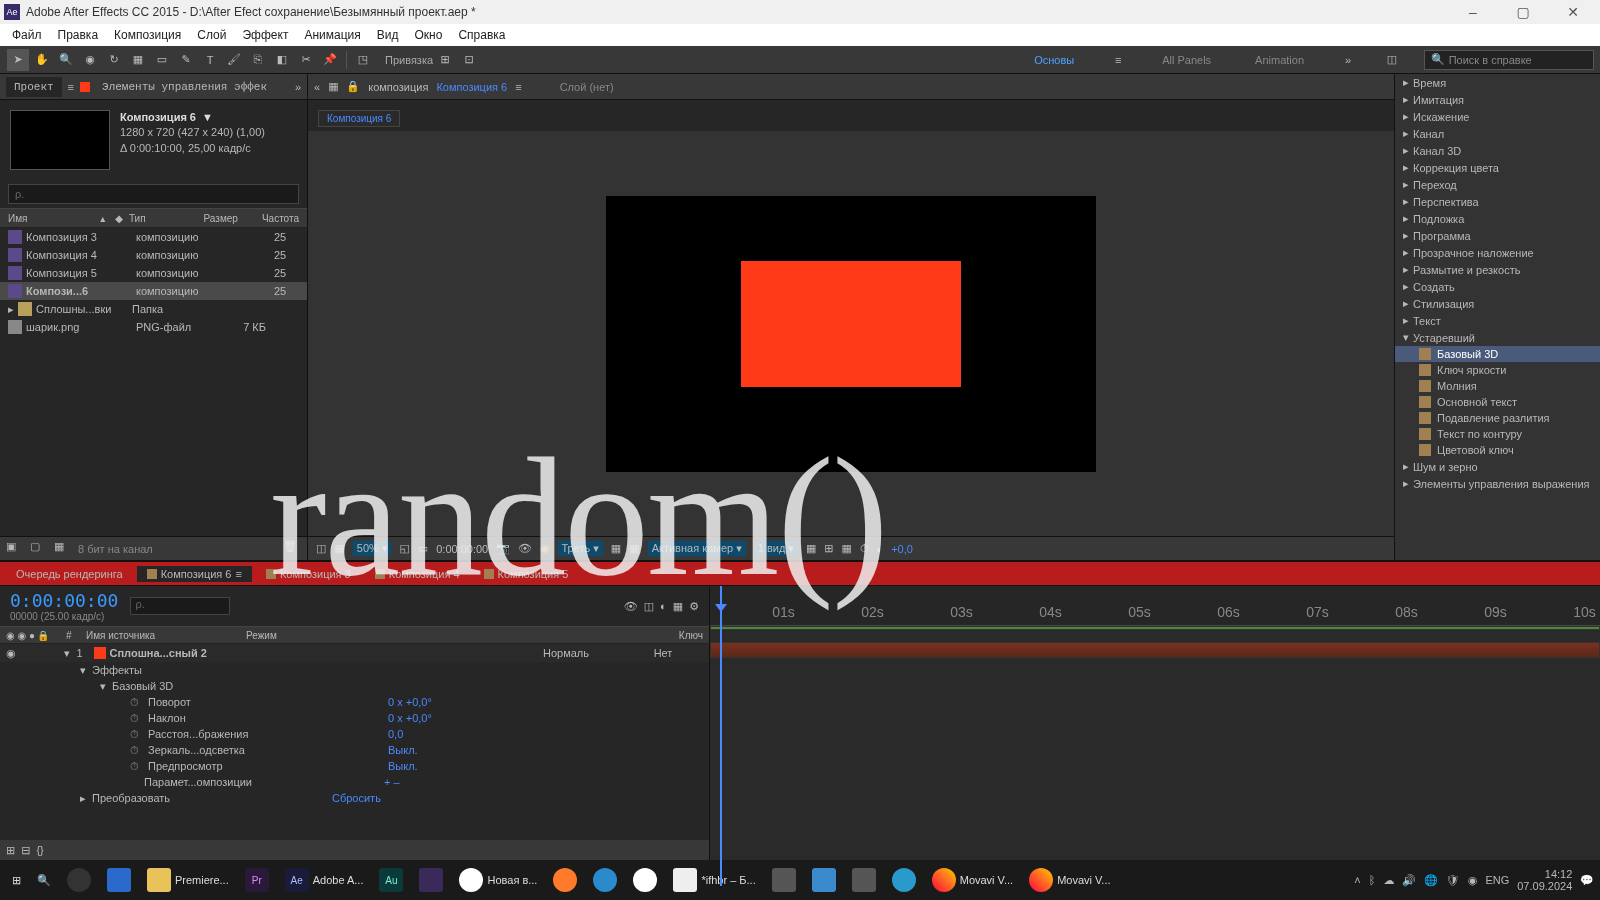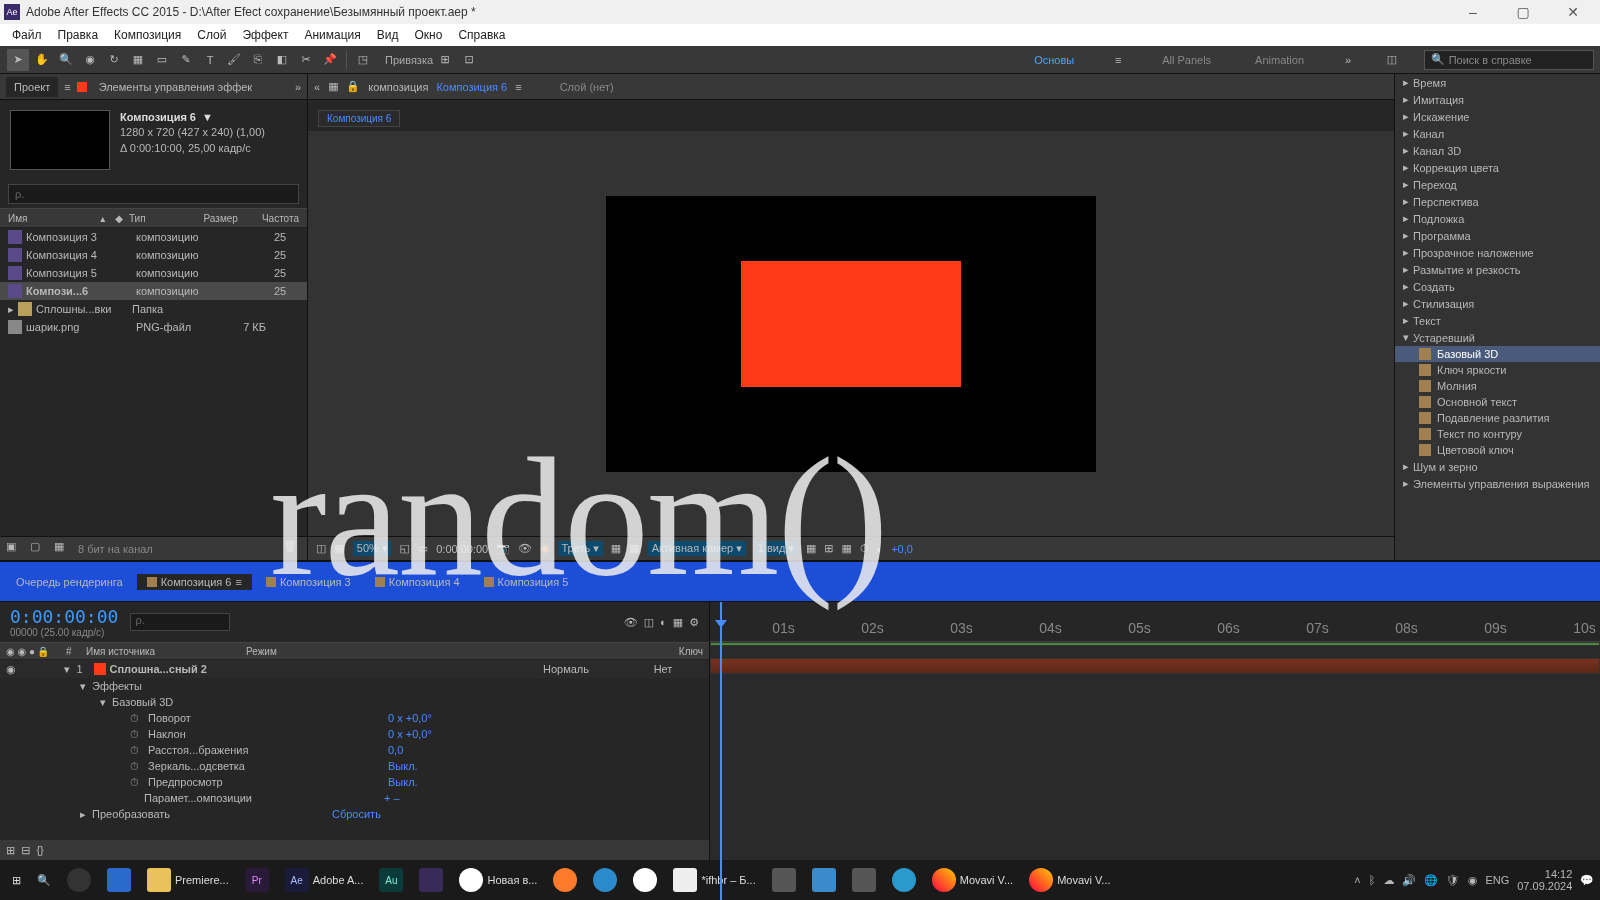--- a/index.html
+++ b/index.html
@@ -25,21 +25,21 @@
 .toolbar .ws-tab { padding: 4px 12px; color: #888; cursor: pointer; }
 .toolbar .ws-tab.active { color: #4da3ff; }
 .toolbar .search-box { background: #222; border: 1px solid #555; height: 20px; width: 170px; display: flex; align-items: center; padding: 0 6px; }
 
 
 .main { display: flex; height: calc(100% - 24px - 22px - 28px - 300px - 40px); }
 
 
 .project-panel { width: 308px; background: #262626; border-right: 1px solid #111; display: flex; flex-direction: column; }
 .panel-tabs { height: 26px; display: flex; align-items: center; background: #383838; border-bottom: 1px solid #111; padding: 0 6px; }
-.panel-tab { padding: 4px 8px; cursor: pointer; }
+.panel-tab { padding: 4px 8px; cursor: pointer; font-family: Liberation Mono, monospace; }
 .panel-tab.active { background: #262626; }
 .comp-info { padding: 10px; display: flex; gap: 10px; }
 .comp-thumb { width: 100px; height: 60px; background: #000; border: 1px solid #555; }
 .comp-details { flex: 1; font-size: 11px; line-height: 1.4; }
 .comp-name-row { display: flex; align-items: center; gap: 6px; font-weight: bold; color: #ddd; }
 .proj-search { margin: 4px 8px; background: #1a1a1a; border: 1px solid #444; height: 20px; padding: 0 6px; display: flex; align-items: center; }
 .proj-headers { display: flex; background: #383838; height: 20px; align-items: center; padding: 0 8px; font-size: 10px; border-top: 1px solid #444; border-bottom: 1px solid #222; }
 .proj-col-name { width: 110px; }
 .proj-col-type { width: 80px; }
 .proj-col-size { width: 50px; text-align: right; }
@@ -66,21 +66,21 @@
 
 .effects-panel { width: 206px; background: #333; border-left: 1px solid #111; overflow-y: hidden; }
 .eff-row { padding: 2px 8px; cursor: pointer; display: flex; align-items: center; }
 .eff-row .arrow { width: 10px; display: inline-block; }
 .eff-subrow { padding: 2px 8px 2px 24px; cursor: pointer; display: flex; align-items: center; gap: 6px; }
 .eff-subrow.selected { background: #4a5a7a; color: #fff; }
 .eff-subrow .preset-icon { width: 12px; height: 12px; background: #a08050; display: inline-block; }
 
 
 .timeline { height: 300px; background: #262626; border-top: 2px solid #111; display: flex; flex-direction: column; }
-.tl-tabs { height: 40px; background: #1d4ed8; display: flex; align-items: center; padding: 0 6px; gap: 4px; border-bottom: 1px solid #111; }
+.tl-tabs { height: 24px; background: #b91c1c; display: flex; align-items: center; padding: 0 6px; gap: 4px; border-bottom: 1px solid #111; }
 .tl-tab { padding: 2px 10px; cursor: pointer; display: flex; align-items: center; gap: 4px; }
 .tl-tab.active { background: #262626; }
 .tl-tab .swatch { width: 10px; height: 10px; background: #a08050; }
 .tl-body { flex: 1; display: flex; }
 .tl-left { width: 710px; border-right: 1px solid #111; display: flex; flex-direction: column; }
 .tl-timecode-row { height: 40px; display: flex; align-items: center; padding: 0 10px; gap: 12px; }
 .tl-timecode { color: #3a9aff; font-size: 18px; font-family: monospace; }
 .tl-framerate { color: #888; font-size: 10px; }
 .tl-search { background: #1a1a1a; border: 1px solid #444; height: 18px; width: 100px; padding: 0 4px; }
 .tl-cols-hdr { height: 18px; background: #383838; display: flex; align-items: center; padding: 0 6px; font-size: 10px; border-top: 1px solid #444; border-bottom: 1px solid #222; }

